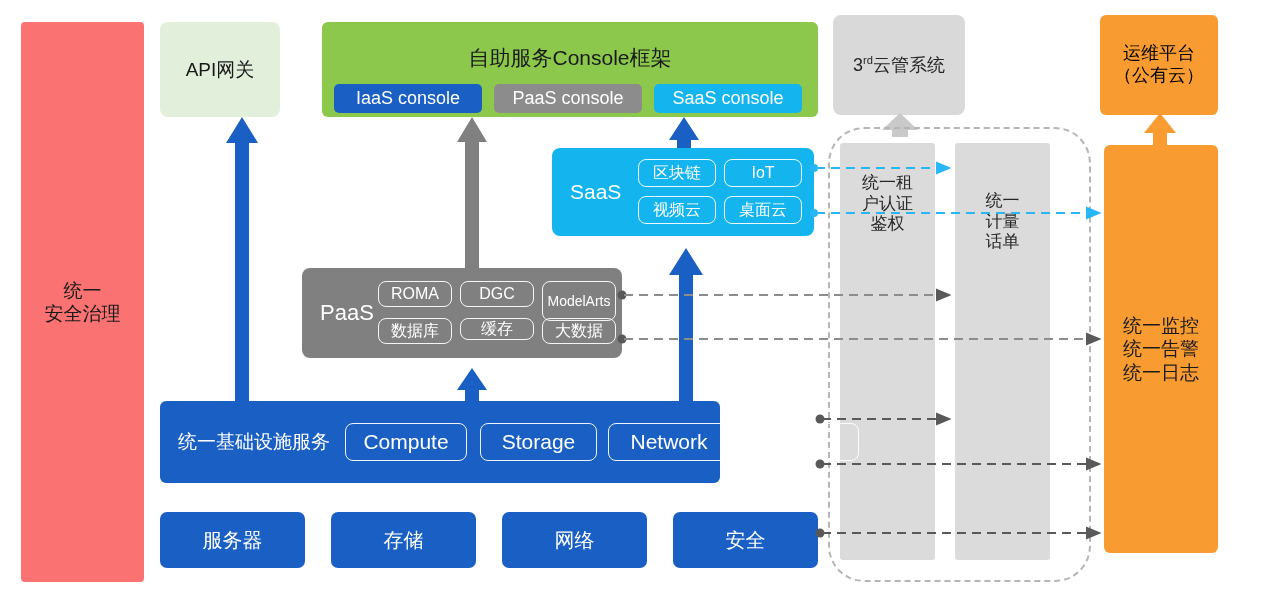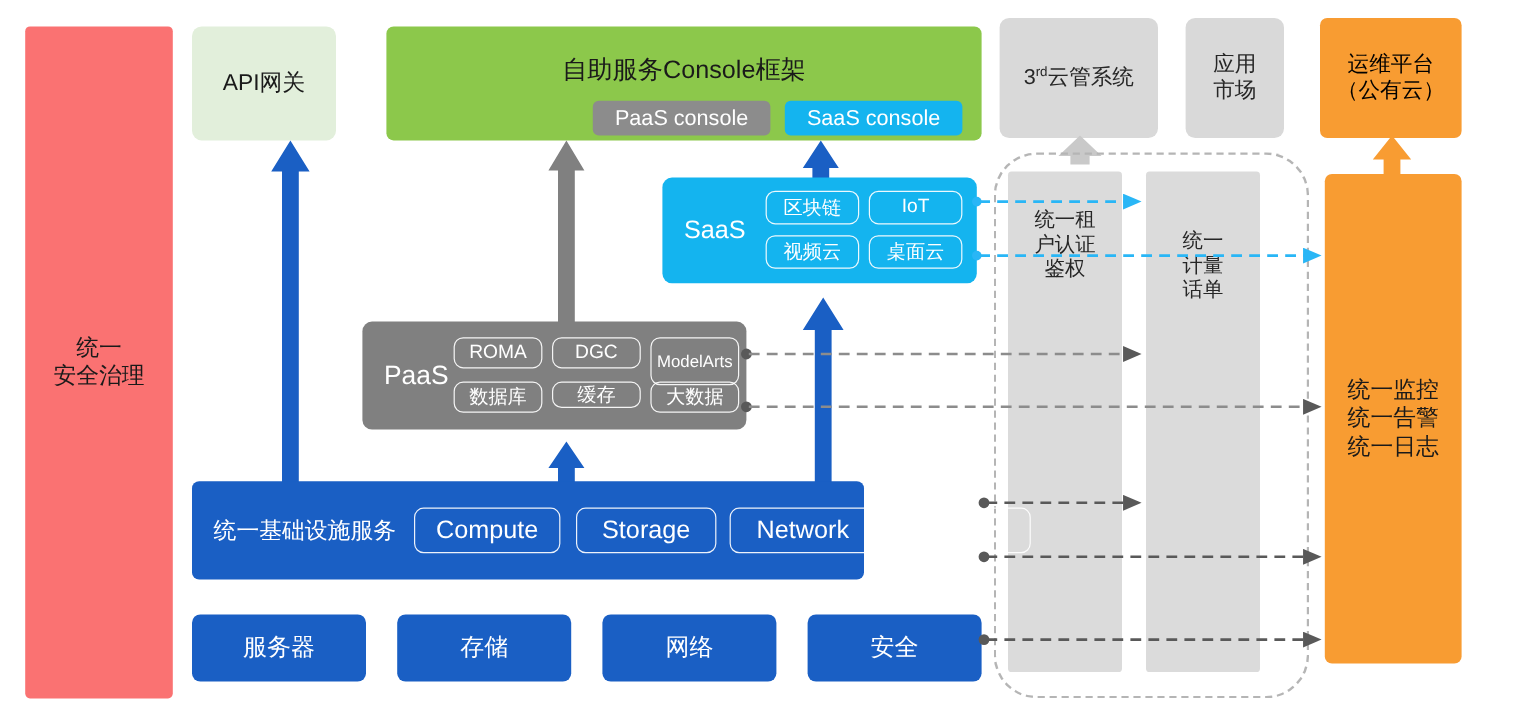--- a/index.html
+++ b/index.html
@@ -69,20 +69,23 @@
   </div>
 
   <div class="v-arrow" style="left:224px;top:117px;">
     <svg width="36" height="290" viewBox="0 0 36 290" aria-hidden="true">
       <polygon points="18,0 34,26 25,26 25,290 11,290 11,26 2,26" fill="#1a5fc4"></polygon>
     </svg>
   </div>
 
   <div class="p-console" style="position:absolute;left:322px;top:22px;width:496px;height:95px;">
     <div class="console-title">自助服务Console框架</div>
+    <div class="chip chip-iaas" style="left:12px;top:62px;width:148px;height:29px;">
+      <span>IaaS console</span>
+    </div>
     <div class="chip chip-paas" style="left:172px;top:62px;width:148px;height:29px;">
       <span>PaaS console</span>
     </div>
     <div class="chip chip-saas" style="left:332px;top:62px;width:148px;height:29px;">
       <span>SaaS console</span>
     </div>
   </div>
 
   <div class="v-arrow" style="left:455px;top:117px;">
     <svg width="34" height="153" viewBox="0 0 34 153" aria-hidden="true">
@@ -93,24 +96,20 @@
   <div class="v-arrow" style="left:667px;top:117px;">
     <svg width="34" height="33" viewBox="0 0 34 33" aria-hidden="true">
       <polygon points="17,0 32,23 24,23 24,33 10,33 10,23 2,23" fill="#1a5fc4"></polygon>
     </svg>
   </div>
 
   <div class="box p-gray" style="left:833px;top:15px;width:132px;height:100px;">
     <span><span>3</span><span class="sup">rd</span><span>云管系统</span></span>
   </div>
 
-  <div class="box p-gray" style="left:988px;top:15px;width:82px;height:100px;">
-    <span class="lbl-stack">应用
-市场</span>
-  </div>
 
   <div class="v-arrow" style="left:880px;top:113px;">
     <svg width="40" height="24" viewBox="0 0 40 24" aria-hidden="true">
       <polygon points="20,0 38,17 28,17 28,24 12,24 12,17 2,17" fill="#c9c9c9"></polygon>
     </svg>
   </div>
 
   <div class="box p-orange" style="left:1100px;top:15px;width:118px;height:100px;">
     <span class="lbl-stack">运维平台
 （公有云）</span>

